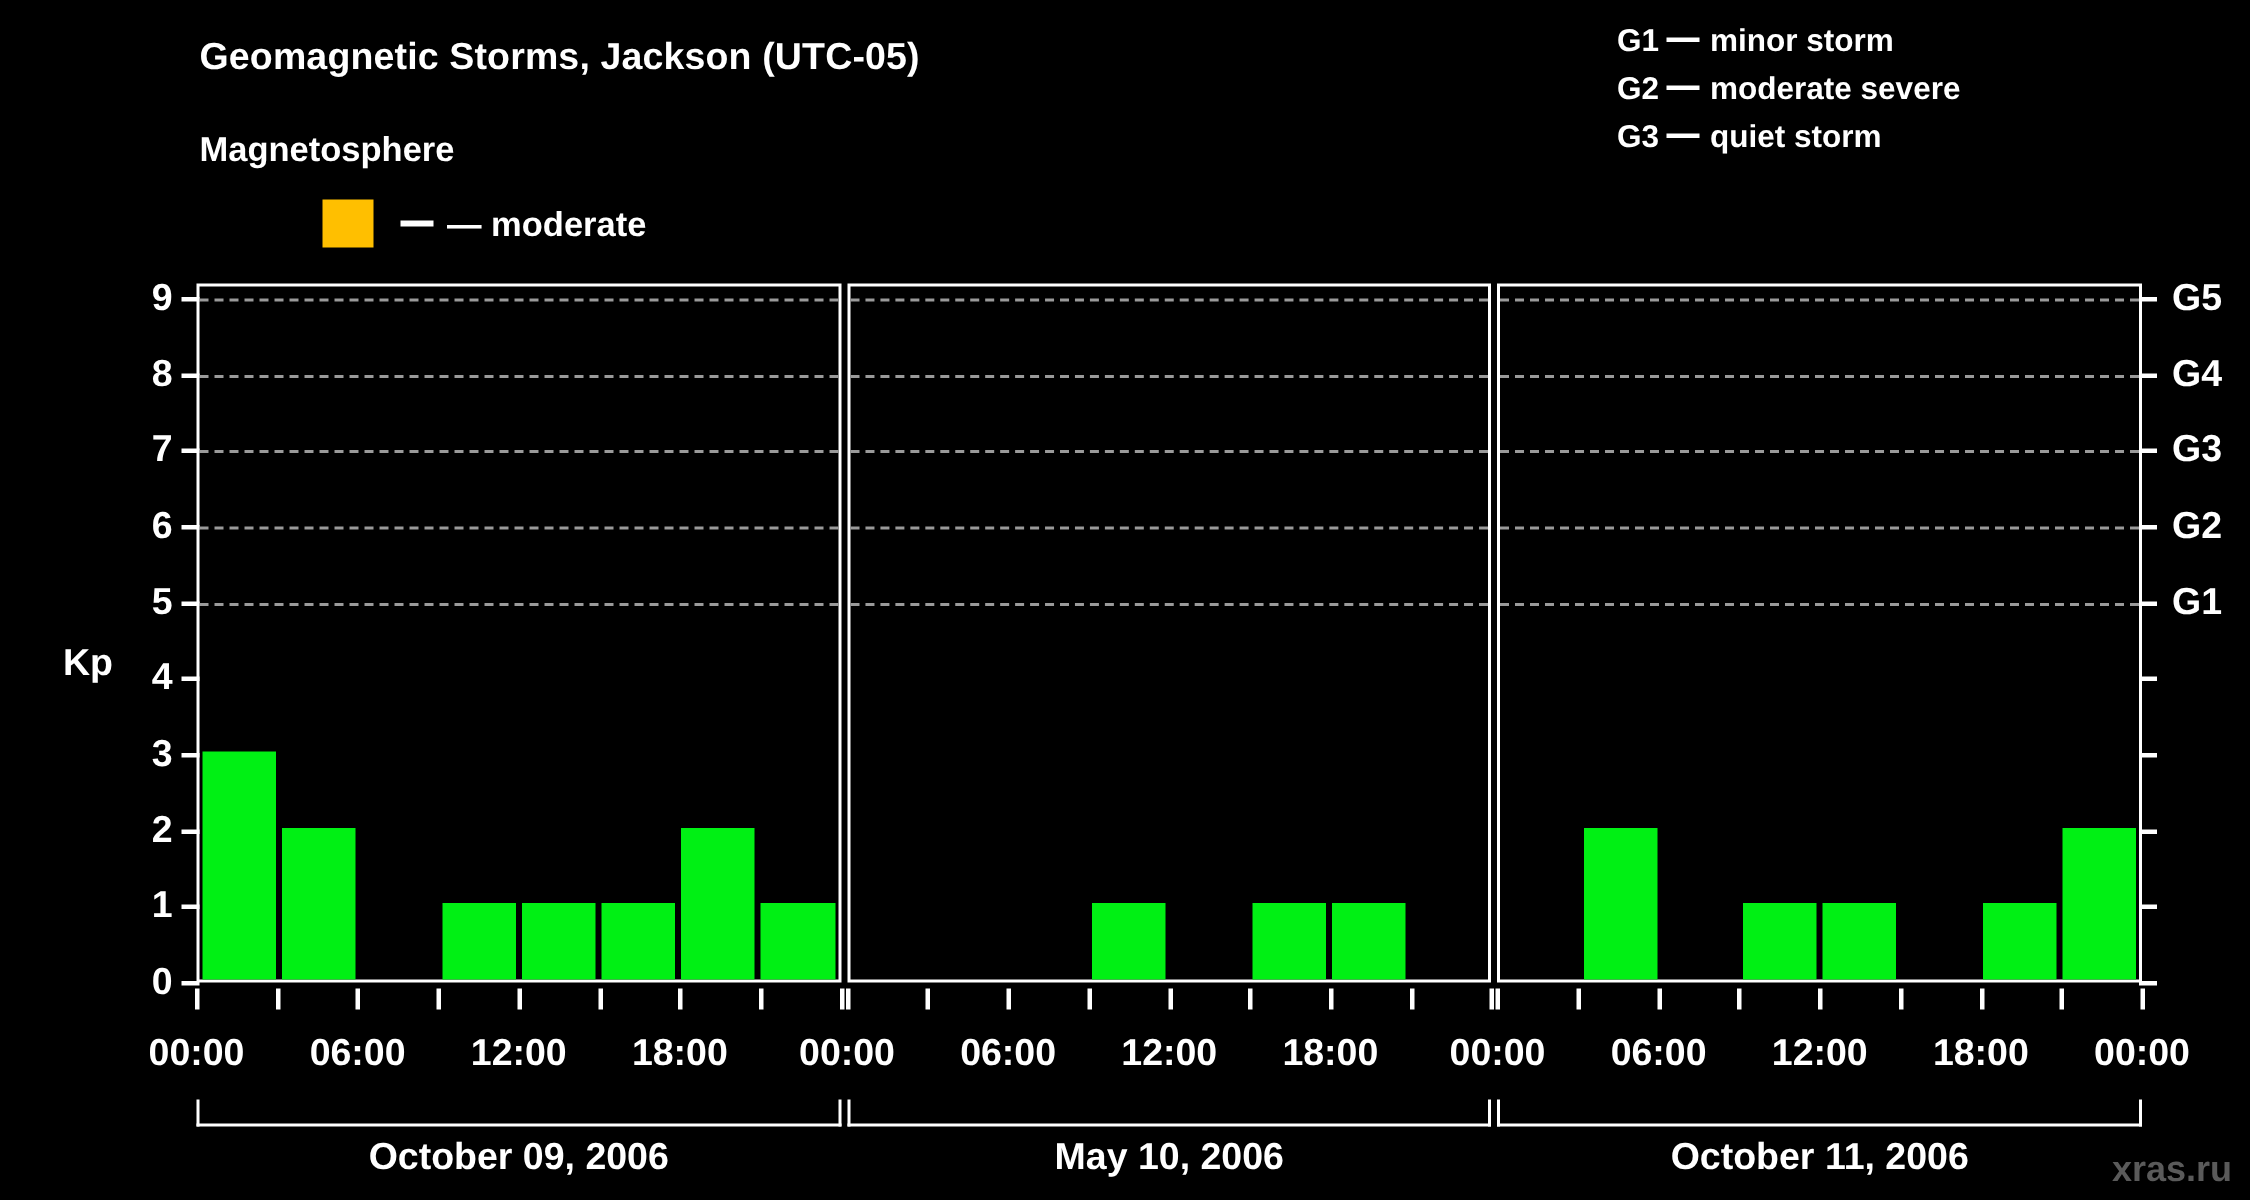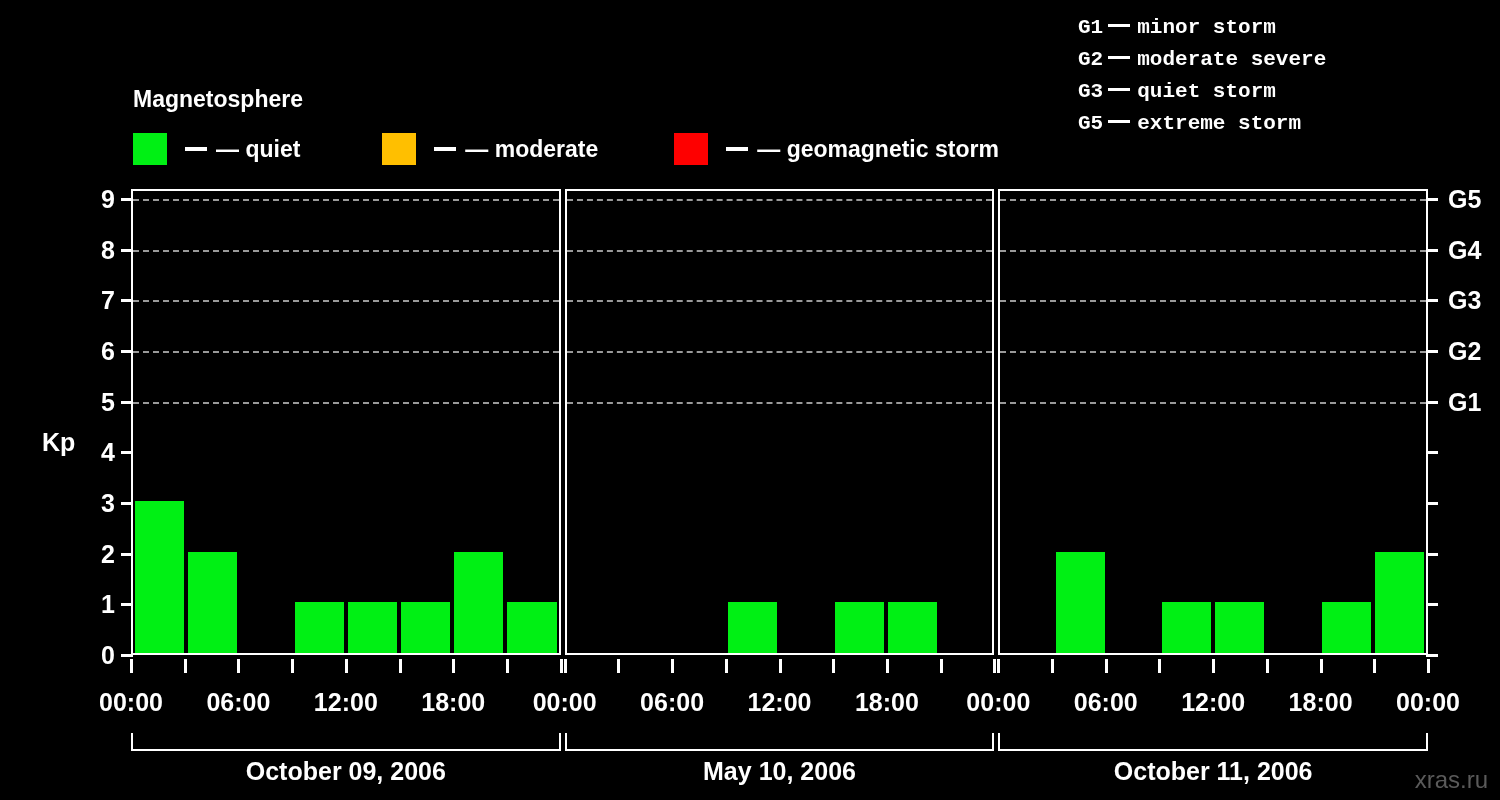--- a/index.html
+++ b/index.html
@@ -14,21 +14,21 @@
 
   .legend-row{left:133px;top:133px;display:flex;align-items:center;}
   .lg-item{display:flex;align-items:center;}
   .lg-swatch{width:34px;height:32px;display:block;}
   .lg-dash{display:inline-block;width:22px;height:4px;background:#fff;margin:0 9px 0 18px;}
   .lg-text{font-size:23px;font-weight:bold;white-space:nowrap;}
   .lg-gap1{width:82px;}
   .lg-gap2{width:76px;}
 
   #gscale{left:1078px;top:12px;}
-  .g-line{font-size:21px;font-weight:bold;line-height:32px;white-space:nowrap;font-family:Liberation Mono, monospace;}
+  .g-line{font-size:21px;font-weight:bold;line-height:32px;white-space:nowrap;}
   .g-dash{display:inline-block;width:22px;height:3px;background:#fff;
           vertical-align:middle;margin:0 7px 3px 5px;}
 
   
   #plot{left:131px;top:189px;width:1297px;height:466px;}
   .panel{position:absolute;top:0;height:466px;border:2px solid #fff;box-sizing:border-box;}
   .panel-inner{position:absolute;left:0;top:0;right:0;bottom:0;}
   .grid{position:absolute;left:0;right:0;height:0;border-top:2px dashed #9a9a9a;}
   .bar{position:absolute;bottom:0;background:#00f014;}
   #yaxis-labels .yl{position:absolute;right:0;font-size:25px;font-weight:bold;
@@ -41,54 +41,44 @@
   .gtick-mark{position:absolute;width:12px;height:3px;background:#fff;}
 
   
   .xlab{position:absolute;font-size:25px;font-weight:bold;transform:translateX(-50%);white-space:nowrap;}
   .xtick{position:absolute;width:3px;background:#fff;}
 
   
   .dbracket{position:absolute;height:18px;border:2px solid #fff;border-top:none;box-sizing:border-box;}
   .dlabel{position:absolute;font-size:25px;font-weight:bold;transform:translateX(-50%);white-space:nowrap;}
 
-  #watermark{right:12px;bottom:6px;font-size:24px;font-weight:normal;color:#5a5a5a;}
+  #watermark{right:12px;bottom:6px;font-size:24px;font-weight:bold;color:#5a5a5a;}
 </style>
 </head>
 <body>
 
 <div id="root">
 
+  <div class="abs" id="chart-title">Geomagnetic Storms, Jackson (UTC-05)</div>
   <div class="abs" id="mag-label">Magnetosphere</div>
 
   <div class="abs legend-row" id="legend">
-    <div class="lg-item">
-      <span class="lg-swatch" style="background: rgb(0, 240, 20);"></span>
-      <span class="lg-dash"></span>
-      <span class="lg-text">— quiet</span>
-    </div>
     <div class="lg-gap1"></div>
     <div class="lg-item">
       <span class="lg-swatch" style="background: rgb(255, 191, 0);"></span>
       <span class="lg-dash"></span>
       <span class="lg-text">— moderate</span>
     </div>
     <div class="lg-gap2"></div>
-    <div class="lg-item">
-      <span class="lg-swatch" style="background: rgb(254, 0, 0);"></span>
-      <span class="lg-dash"></span>
-      <span class="lg-text">— geomagnetic storm</span>
-    </div>
   </div>
 
   <div class="abs" id="gscale">
       <div class="g-line"><span>G1</span><span class="g-dash"></span><span>minor storm</span></div>
       <div class="g-line"><span>G2</span><span class="g-dash"></span><span>moderate severe</span></div>
       <div class="g-line"><span>G3</span><span class="g-dash"></span><span>quiet storm</span></div>
-      <div class="g-line"><span>G5</span><span class="g-dash"></span><span>extreme storm</span></div>
     </div>
 
   <div class="abs" id="kp-label">Kp</div>
   <div class="abs" id="yaxis-labels" style="left: 0px; top: 0px; width: 0px; height: 0px;">
       <div class="yl" style="left: 85px; top: 655px; width: 30px;">0</div>
       <div class="ytick-mark" style="left: 121px; top: 654px;"></div>
       <div class="yl" style="left: 85px; top: 604.348px; width: 30px;">1</div>
       <div class="ytick-mark" style="left: 121px; top: 603.348px;"></div>
       <div class="yl" style="left: 85px; top: 553.696px; width: 30px;">2</div>
       <div class="ytick-mark" style="left: 121px; top: 552.696px;"></div>

